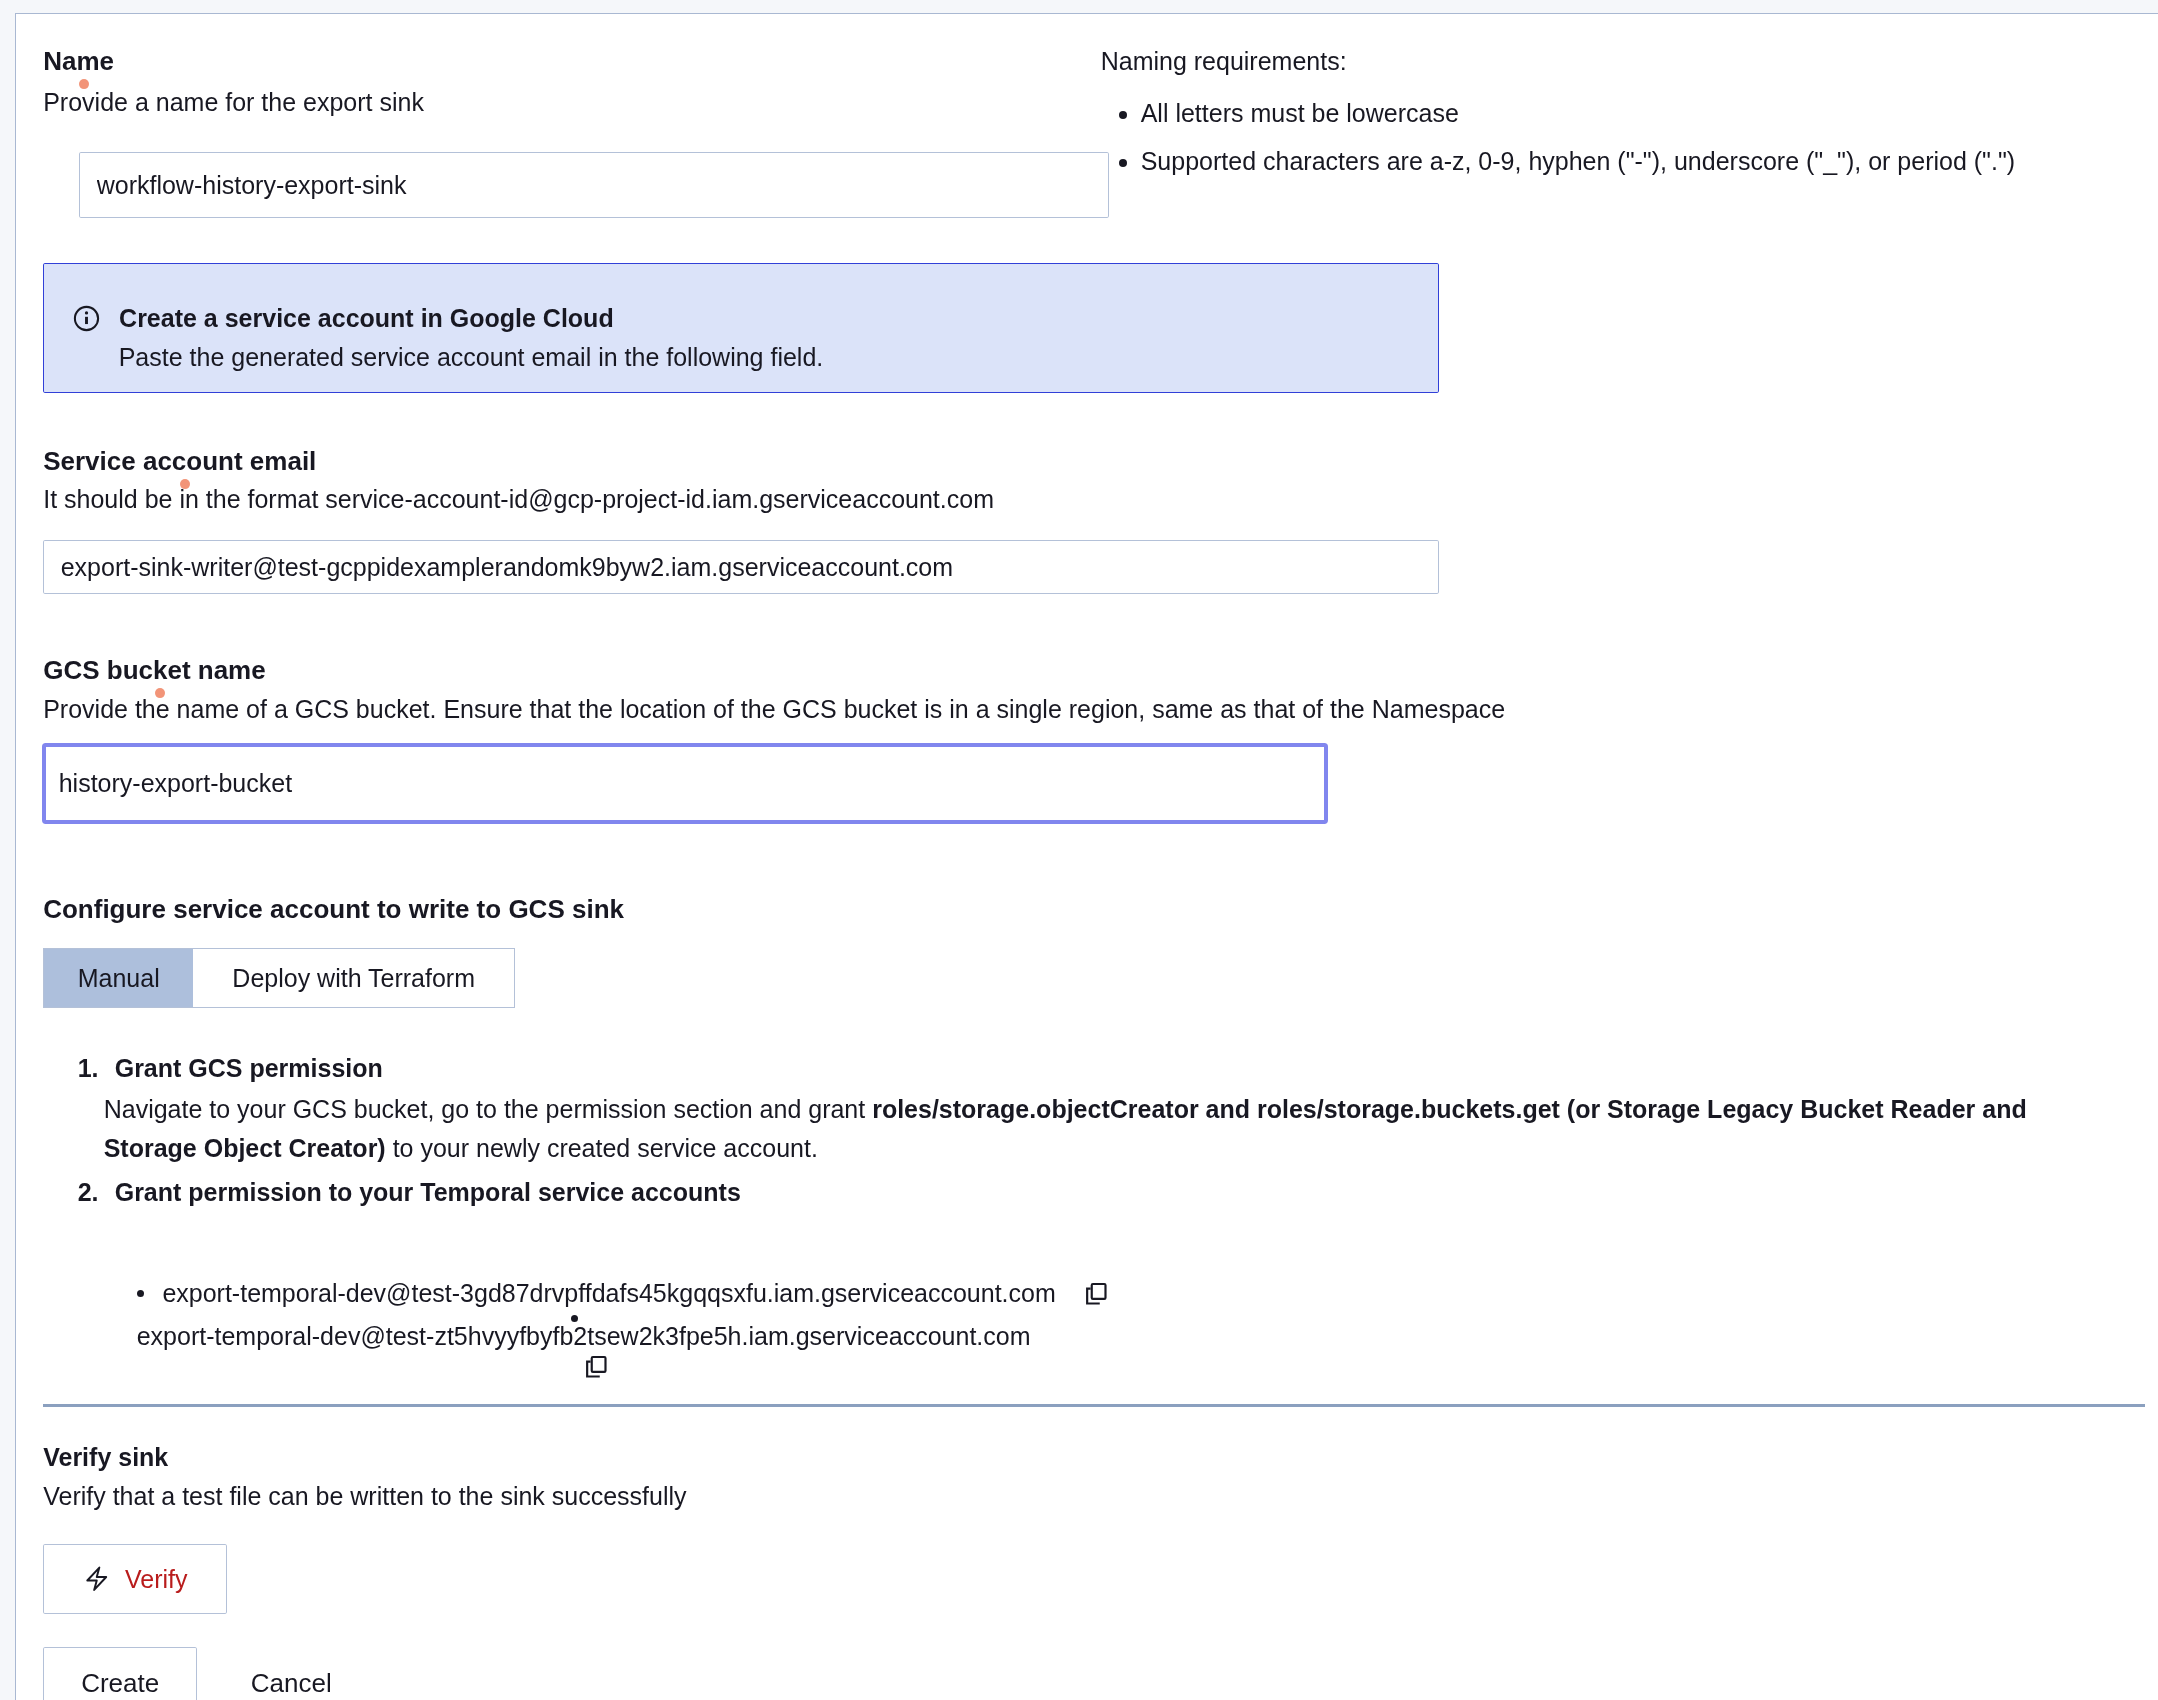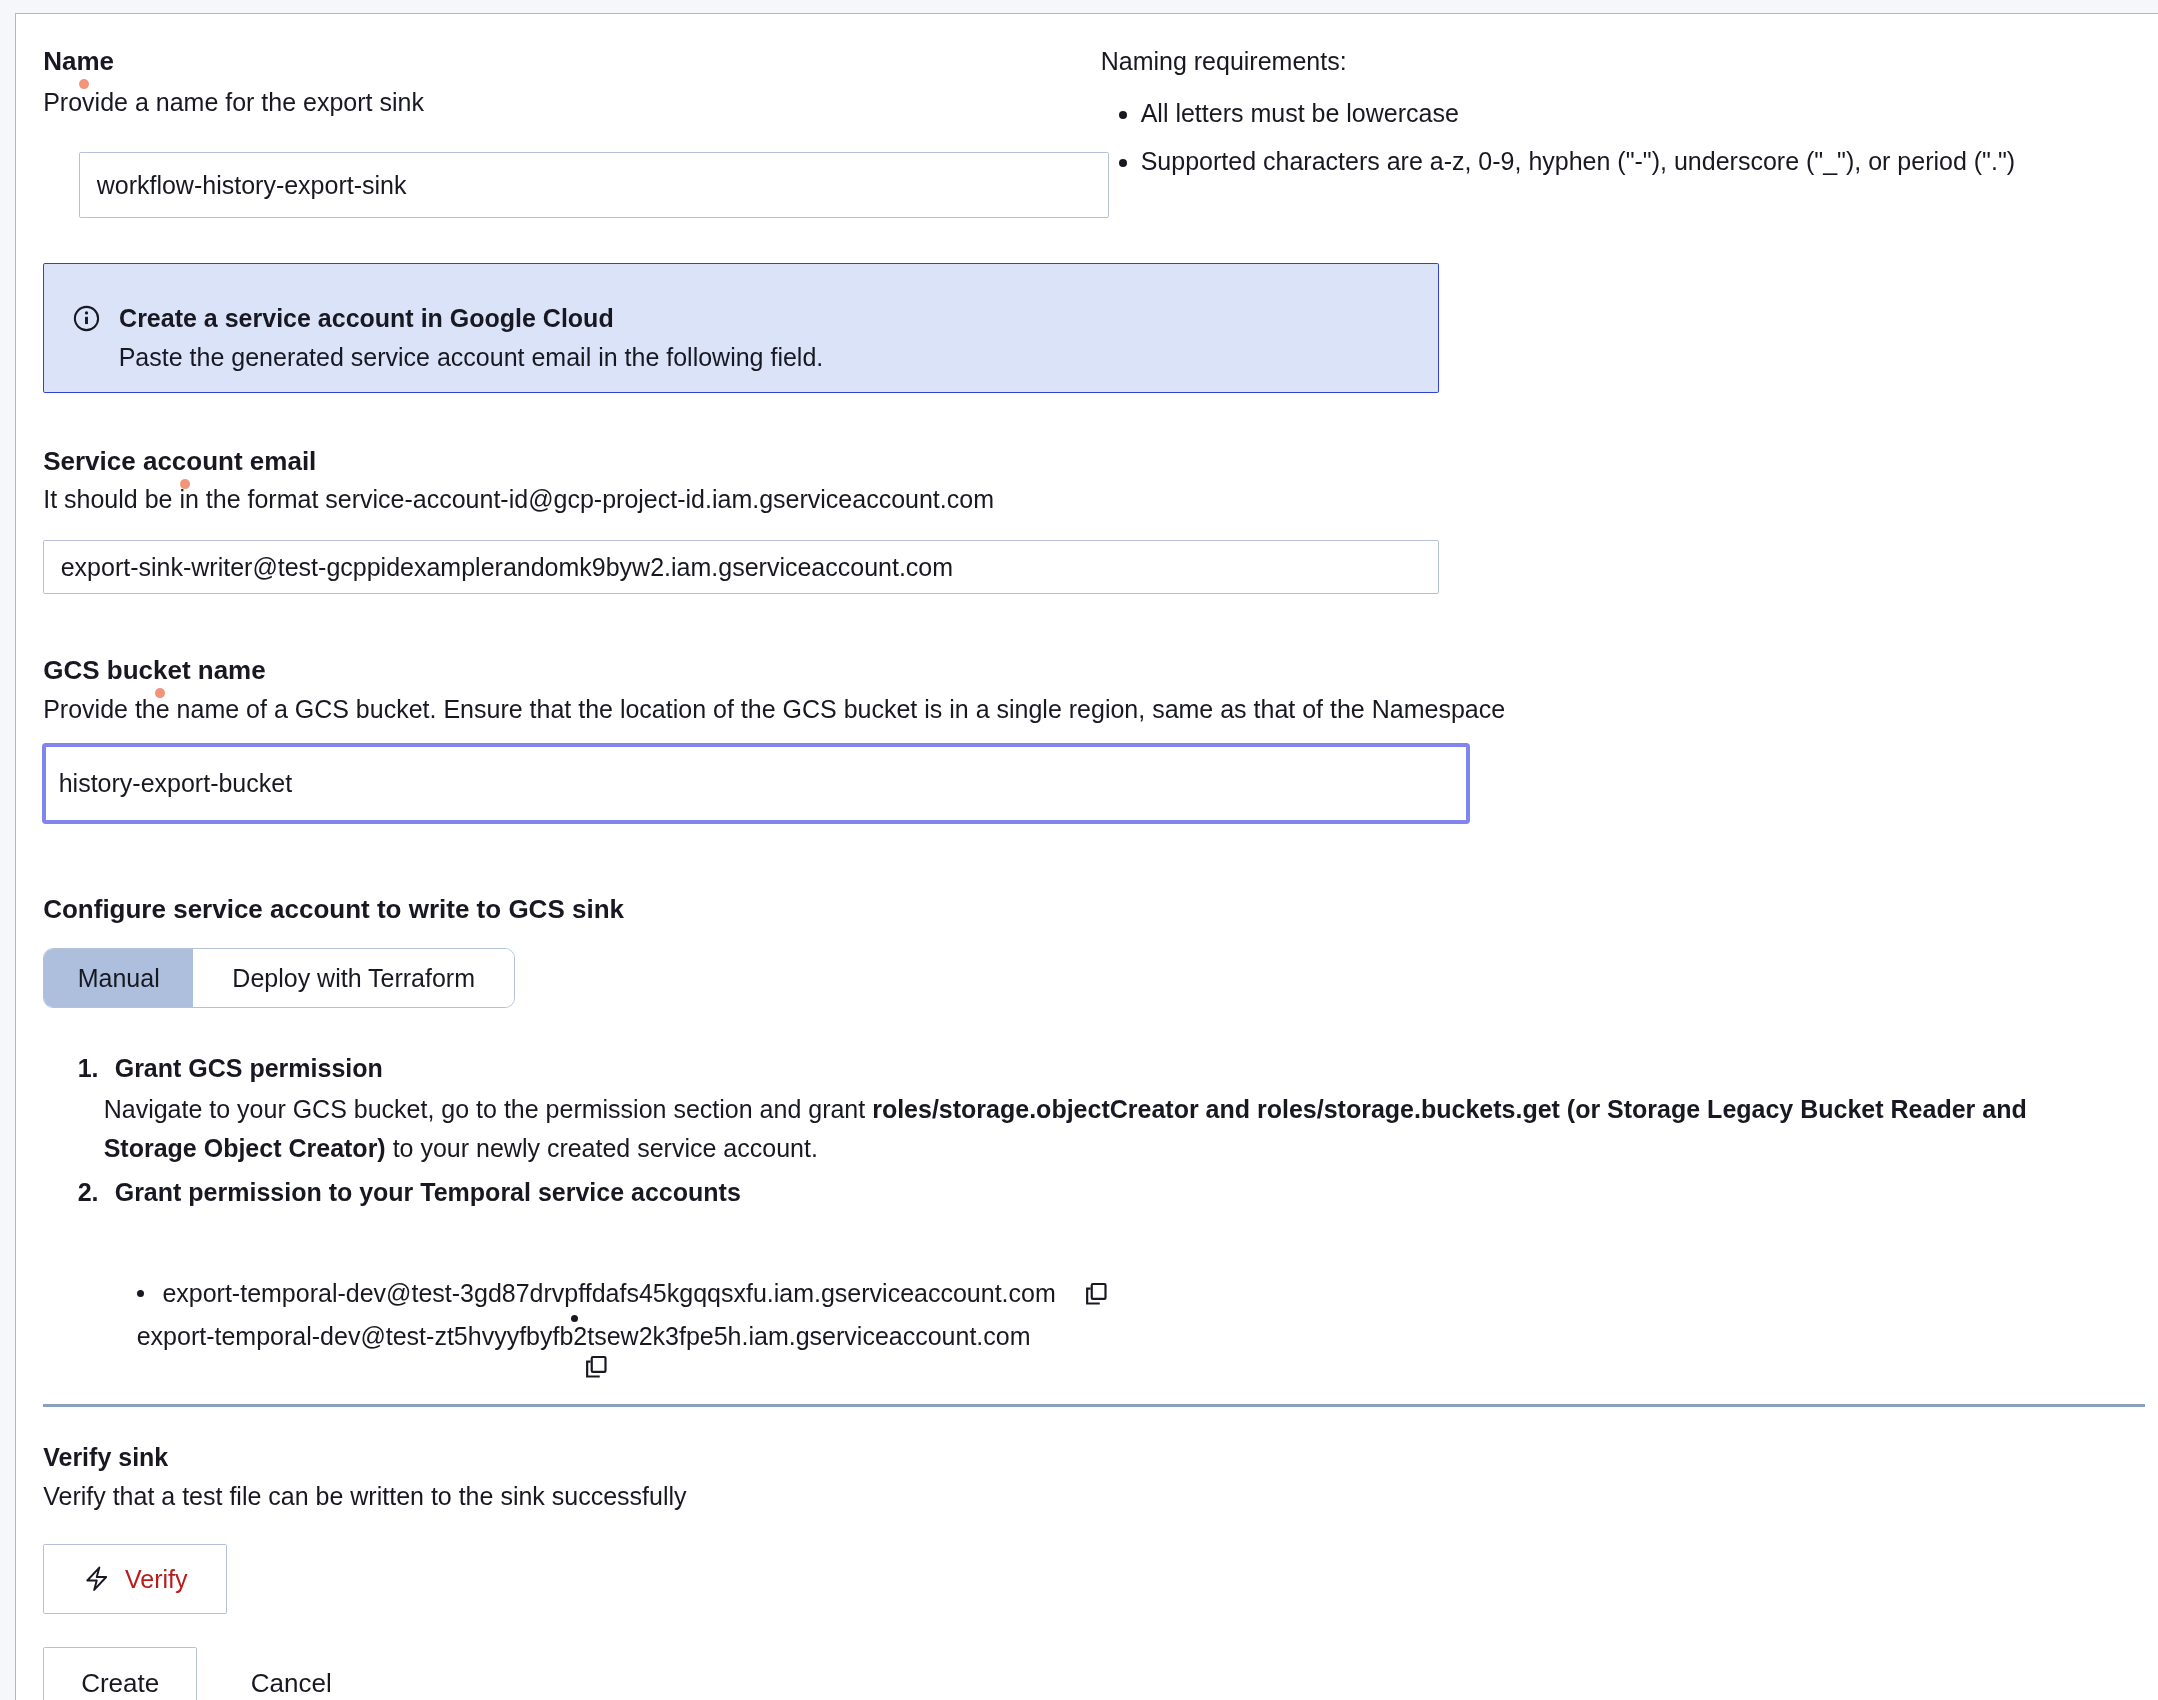--- a/index.html
+++ b/index.html
@@ -46,21 +46,21 @@
   .infobox {
     background: #dbe3f9; border: 1.8px solid #3140d8; border-radius: 1.8px;
     padding: 37px 0 0 27.5px;
   }
   .infobox-head { display: flex; align-items: center; gap: 18.4px; }
   .infobox-title { font-size: 25px; font-weight: 700; line-height: 35px; }
   .infobox-desc { font-size: 25px; line-height: 35px; margin: 3.7px 0 0 47px; }
 
   
   .tabs {
-    display: inline-flex; border: 0.9px solid #b4c1d8; border-radius: 10px;
+    display: inline-flex; border: 0.9px solid #b4c1d8; border-radius: 0;
     background: #fff; overflow: hidden;
   }
   .tab {
     font-size: 25px; height: 58px; line-height: 58px; text-align: center;
     cursor: default; white-space: nowrap;
   }
   .tab.selected { background: #adbfdc; }
   .tab.unselected { background: #ffffff; }
 
   
@@ -138,21 +138,21 @@
     <span class="req-dot"></span>
   </div>
   <div class="abs desc" style="left:27.5px; top:467px;">It should be in the format service-account-id@gcp-project-id.iam.gserviceaccount.com</div>
   <input class="abs text-input" style="left: 27.5px; top: 526px; width: 1396px; height: 54px;" value="export-sink-writer@test-gcppidexamplerandomk9byw2.iam.gserviceaccount.com">
 
   <div class="abs label" style="left:27.5px; top:638px;">
     <span>GCS bucket name</span>
     <span class="req-dot"></span>
   </div>
   <div class="abs desc" style="left:27.5px; top:677px;">Provide the name of a GCS bucket. Ensure that the location of the GCS bucket is in a single region, same as that of the Namespace</div>
-  <input class="abs text-input focused" style="left: 26px; top: 729px; width: 1428px; height: 81px;" value="history-export-bucket">
+  <input class="abs text-input focused" style="left: 26px; top: 729px; width: 1286px; height: 81px;" value="history-export-bucket">
 
   <div class="abs step-title" style="left:27.5px; top:877px; font-size:26px;">Configure service account to write to GCS sink</div>
 
   <div class="abs tabs" style="left:27.5px; top:934px;">
     <div class="tab selected" style="width:149px;">Manual</div>
     <div class="tab unselected" style="width:321px;">Deploy with Terraform</div>
   </div>
 
   <div class="abs step-title" style="left:62px; top:1036px;">
     <span>1.</span>

